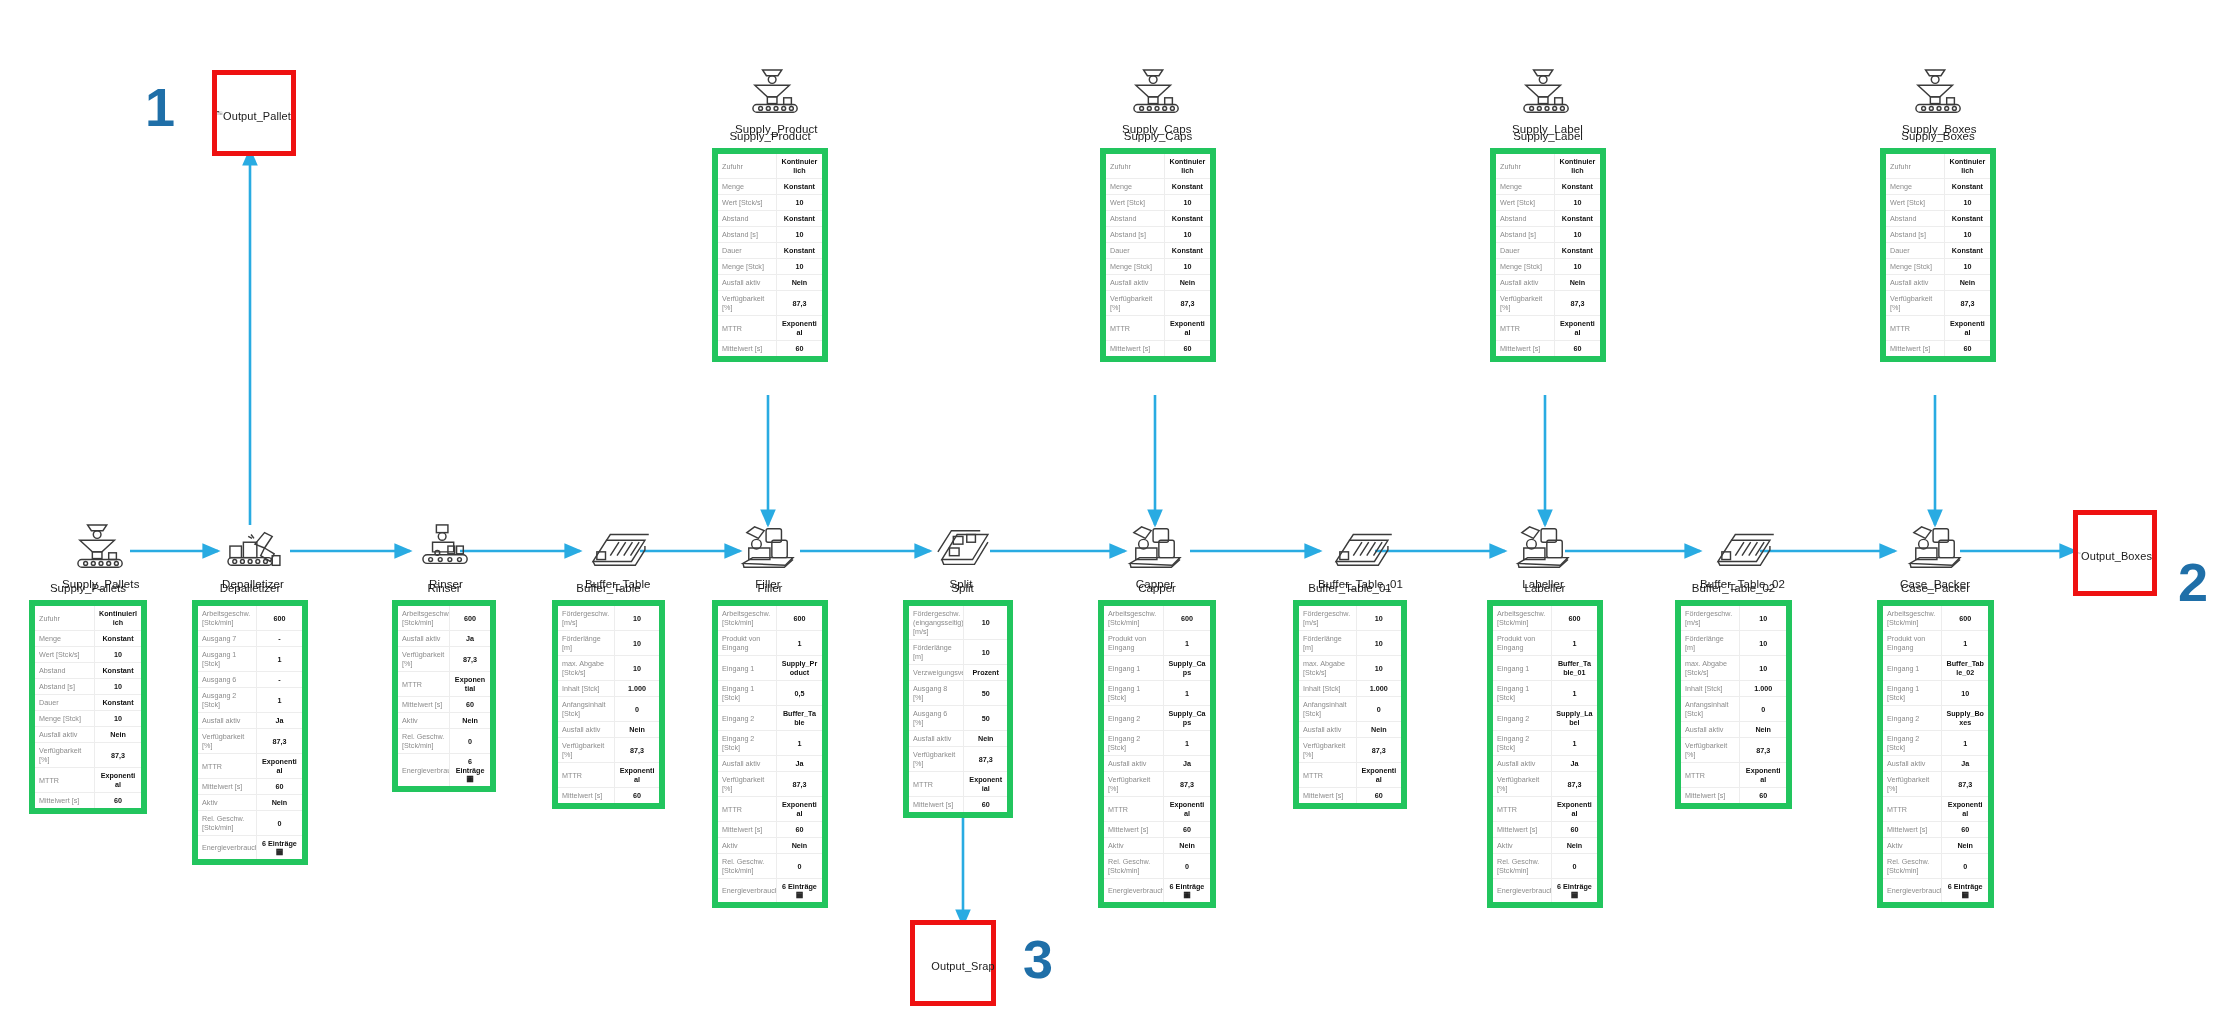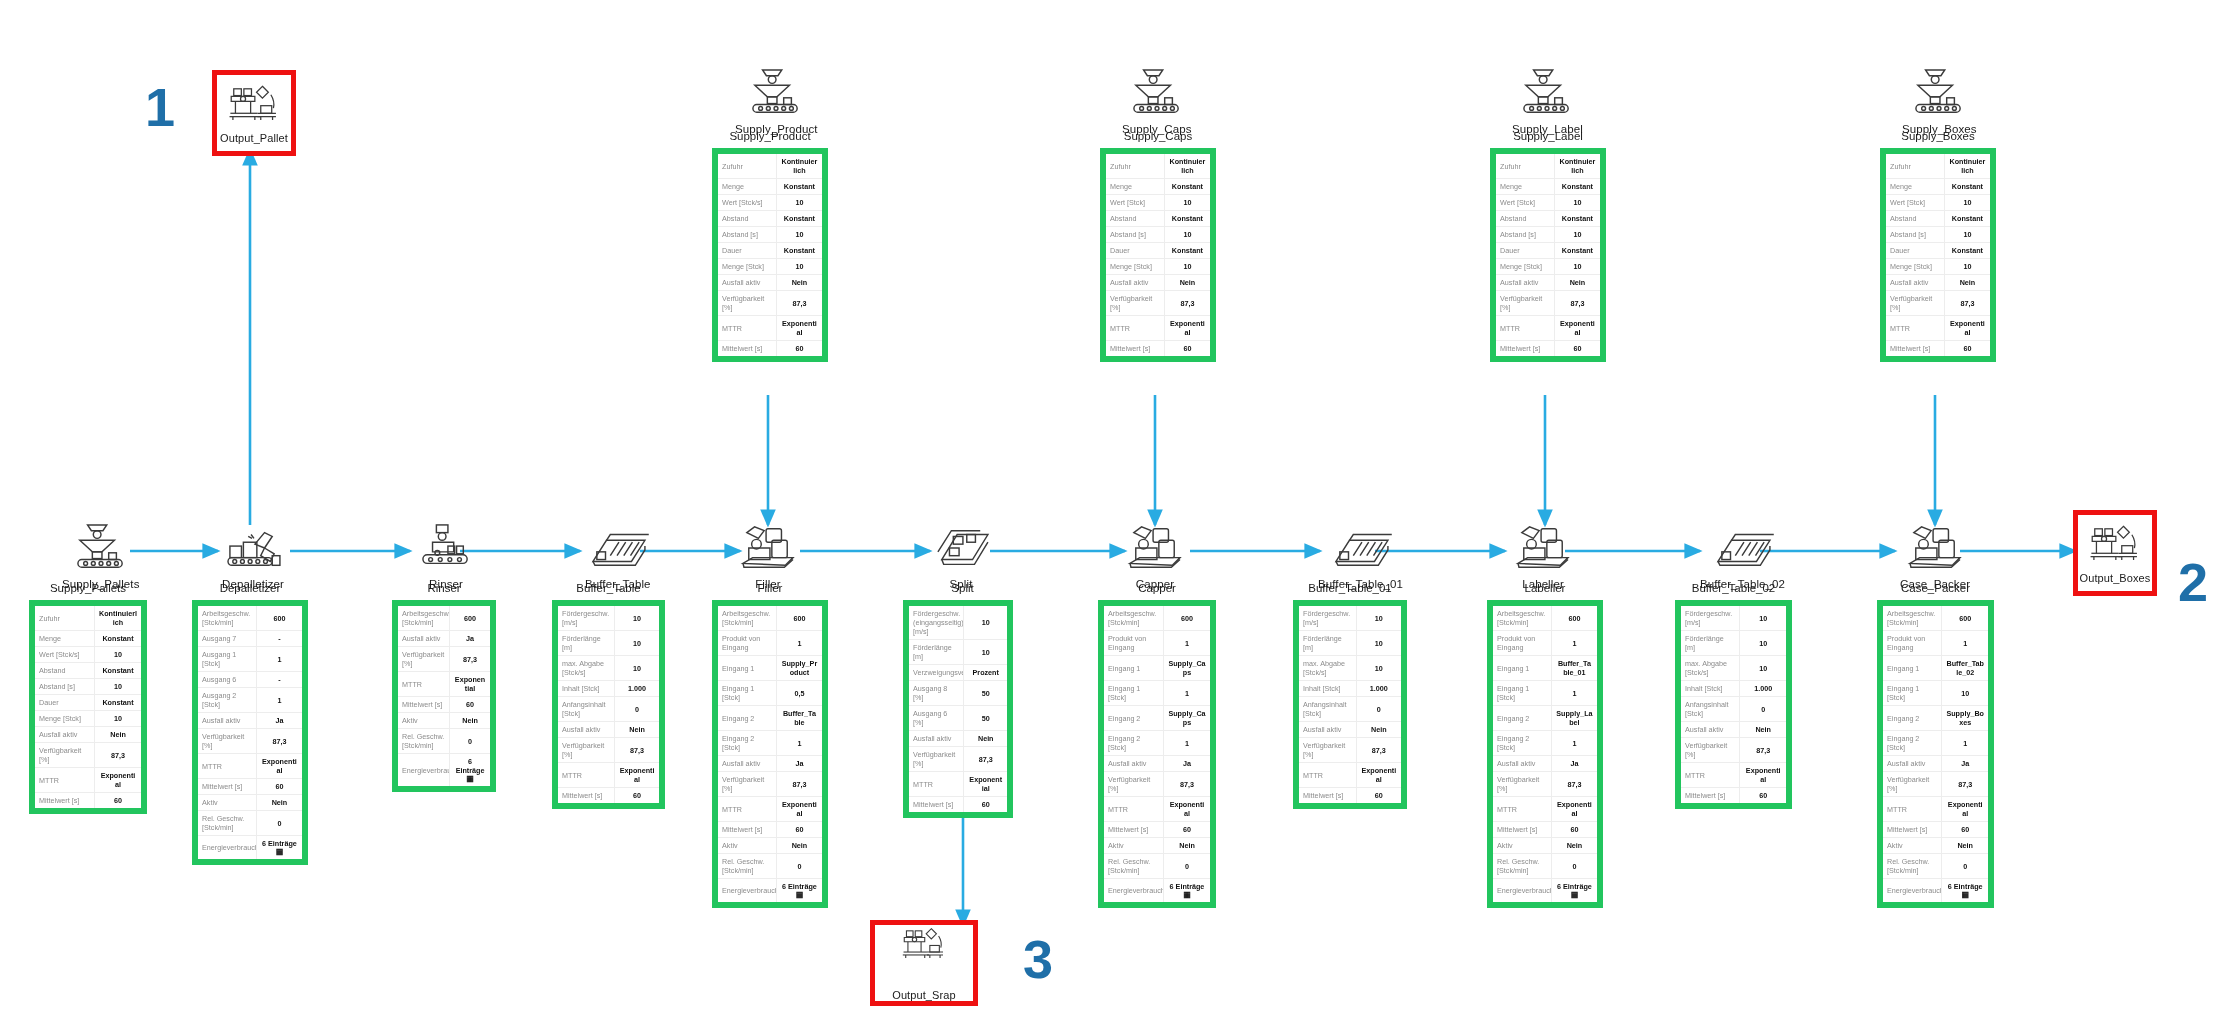--- a/index.html
+++ b/index.html
@@ -41,21 +41,21 @@
     color: #1a1a1a;
     white-space: nowrap;
     letter-spacing: .1px;
   }
   
   .hl-node {
     position: absolute;
     border: 5px solid #ee1111;
     background: #ffffff;
     display: flex;
-    flex-direction: column;
+    flex-direction: row;
     align-items: center;
     justify-content: center;
     box-sizing: border-box;
   }
   .hl-node .node-icon { width: 54px; height: 44px; }
   .hl-node .node-label { font-size: 11px; margin-top: 6px; }
   .callout-num {
     position: absolute;
     font-size: 54px;
     font-weight: 700;
@@ -179,21 +179,21 @@
         <circle cx="19" cy="20" r="3"></circle>
         <path d="M42 5 l7 7 l-7 7 l-7 -7 z"></path>
         <path d="M52 15 q5 8 3 16"></path>
         <rect x="40" y="28" width="13" height="9"></rect>
         <path d="M36 37 h22 M40 41 v4 M54 41 v4 M36 41 h22"></path>
       </g>
     </svg>
     <div class="node-label">Output_Boxes</div>
   </div>
 
-  <div class="hl-node" style="left:870px; top:920px; width:108px; height:86px;gap:20px;">
+  <div class="hl-node" style="left:910px; top:920px; width:86px; height:86px;gap:20px;">
     <svg class="node-icon" viewBox="0 0 64 52">
       <g fill="none" stroke="#3b3b3b" stroke-width="1.5">
         <rect x="8" y="8" width="9" height="8"></rect>
         <rect x="20" y="8" width="9" height="8"></rect>
         <path d="M5 17 h28 v6 h-28 z"></path>
         <path d="M10 23 v14 M28 23 v14"></path>
         <path d="M4 37 h32"></path>
         <path d="M7 41 v4 M33 41 v4"></path>
         <path d="M3 41 h36"></path>
         <circle cx="19" cy="20" r="3"></circle>

